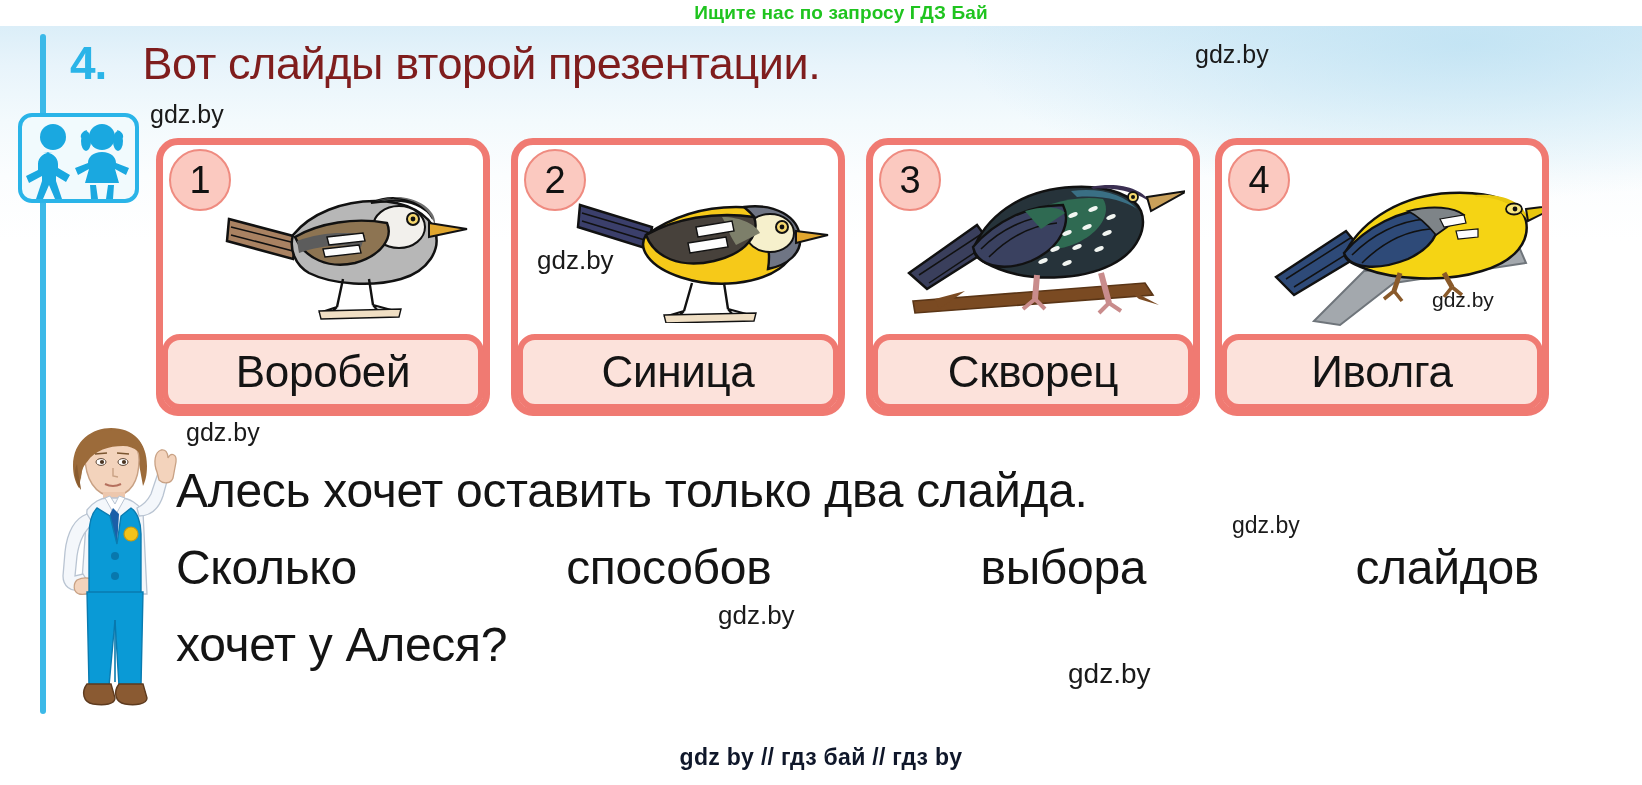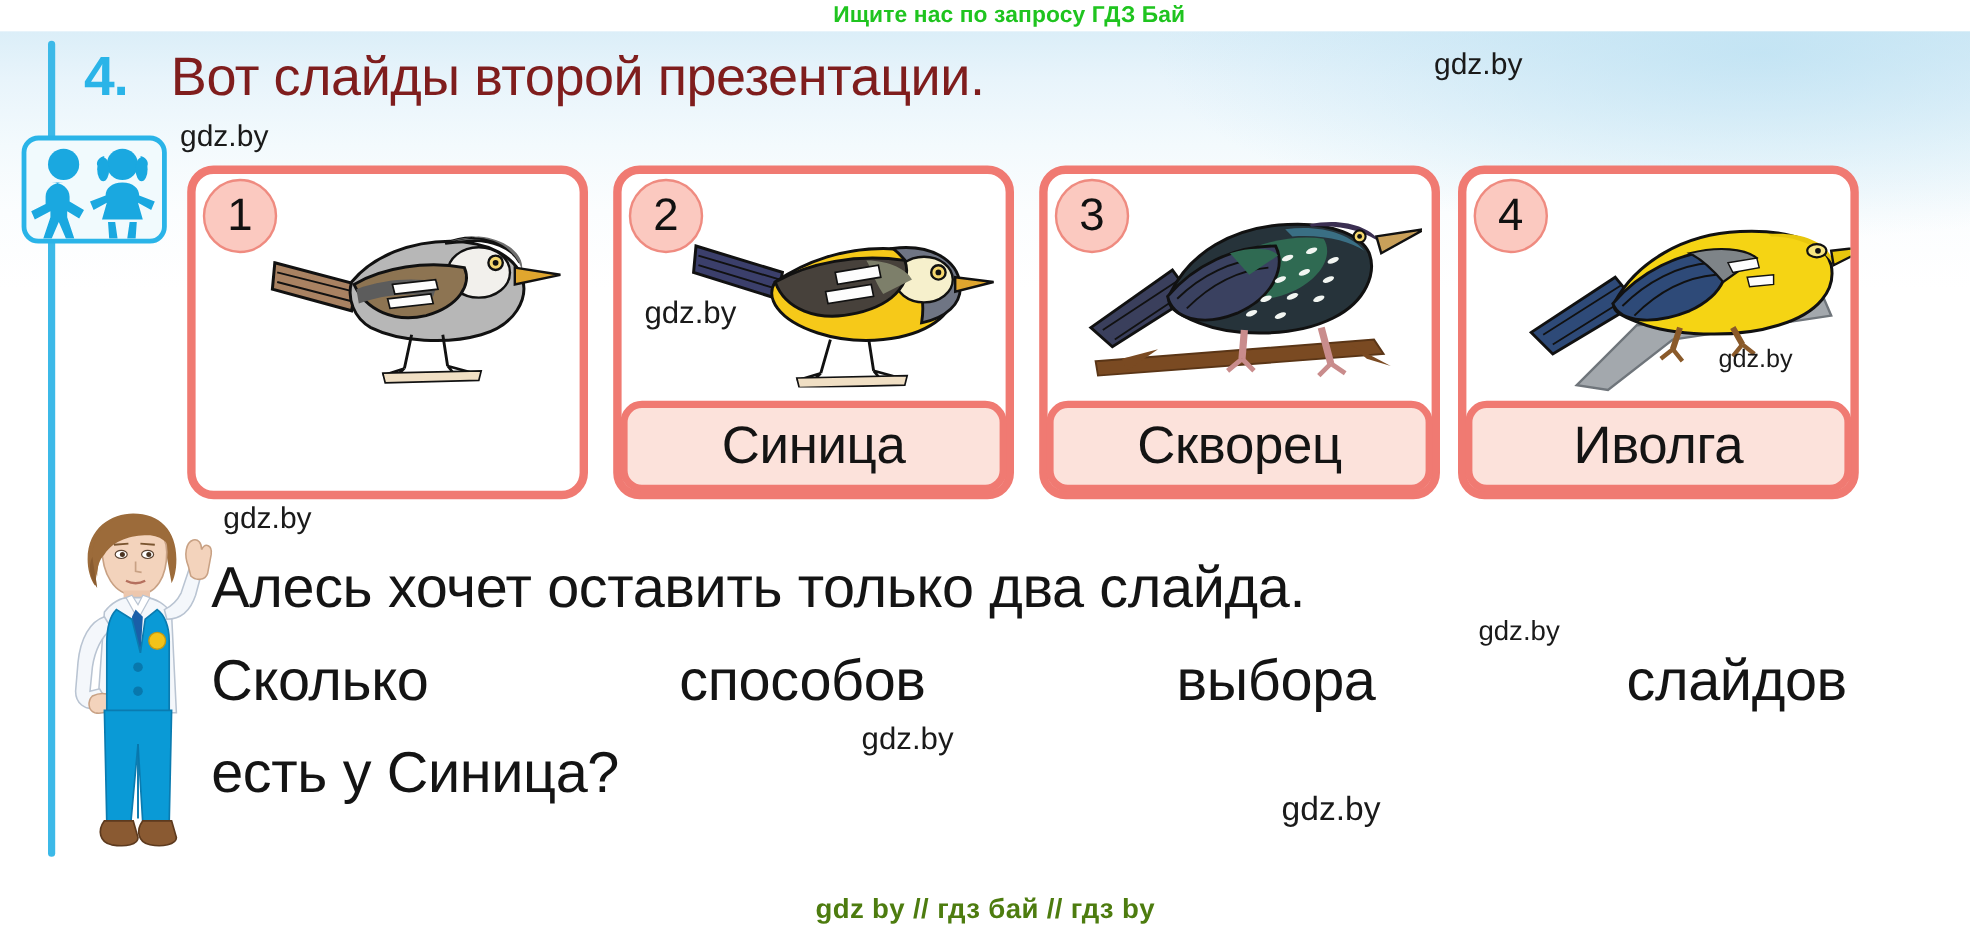--- a/index.html
+++ b/index.html
@@ -205,21 +205,21 @@
   .footer-strip {
     position: absolute;
     left: 0; bottom: 0;
     width: 1642px; height: 56px;
     display: flex;
     align-items: center;
     justify-content: center;
     background: #ffffff;
   }
   .footer-strip span {
-    color: #4d7c0f;
+    color: #0f172a;
     font-size: 23px;
     font-weight: bold;
     letter-spacing: .3px;
   }
 </style>
 </head>
 <body>
 
 <div class="page-sheet"></div>
 <div class="sheet-glow"></div>
@@ -288,20 +288,21 @@
         <circle cx="190" cy="44" r="2.4" fill="#111"></circle>
 
         <path d="M206 48 L244 54 L206 62 Z" fill="#e0a62e" stroke="#111" stroke-width="2"></path>
 
         <path d="M120 104 L114 132 M146 104 L150 130" stroke="#111" stroke-width="2.4" fill="none"></path>
         <path d="M114 132 L96 138 M114 132 L104 142 M150 130 L172 136 M150 130 L160 142" stroke="#111" stroke-width="2.2" fill="none"></path>
         <path d="M96 136 L178 134 L176 142 L98 144 Z" fill="#f0dfc4" stroke="#111" stroke-width="1.4"></path>
       </svg>
     </div>
     <div class="badge">1</div>
+    <div class="card-label">Воробей</div>
   </div>
 
   <div class="slide-card c2">
     <div class="card-art">
       <svg width="260" height="150" viewBox="0 0 260 150" style="left:58px;top:28px;">
 
         <path d="M4 32 L76 54 L72 76 L2 54 Z" fill="#3b3f6b" stroke="#111" stroke-width="2.5"></path>
         <path d="M6 40 L74 60 M6 48 L72 68" stroke="#111" stroke-width="1.6" fill="none"></path>
 
         <path d="M70 62 C96 44 128 34 160 34 C196 34 216 50 218 68 C220 90 196 106 160 110
@@ -470,18 +471,18 @@
 </div>
 
 <div class="question-block">
   <div class="q-line">Алесь хочет оставить только два слайда.</div>
   <div class="q-line justify">
     <span>Сколько</span>
     <span>способов</span>
     <span>выбора</span>
     <span>слайдов</span>
   </div>
-  <div class="q-line">есть у Синица?</div>
+  <div class="q-line">хочет у Алеся?</div>
 </div>
 
 <div class="footer-strip">
   <span>gdz by  //  гдз бай  //  гдз by</span>
 </div>
 
 </body></html>

